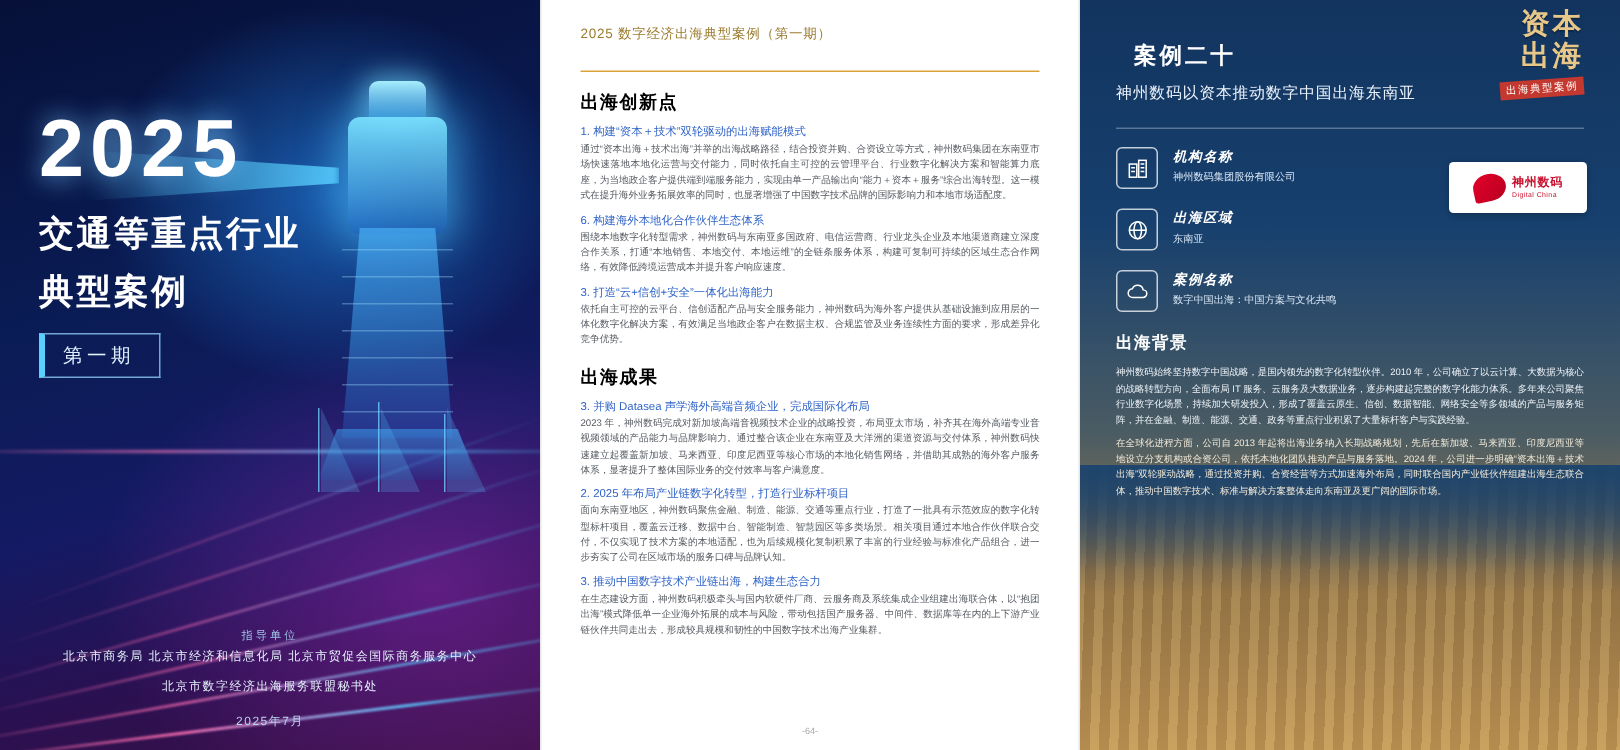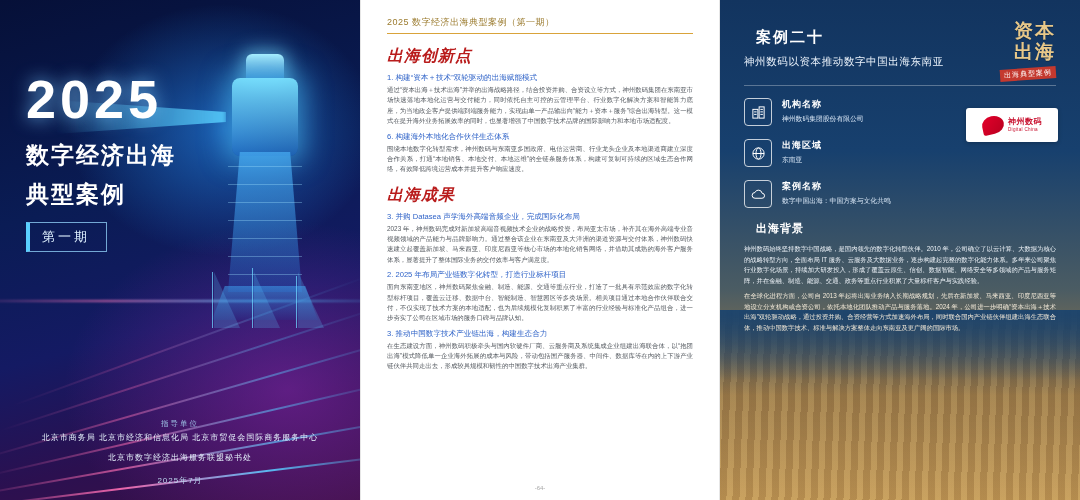--- a/index.html
+++ b/index.html
@@ -83,26 +83,26 @@
   .cover-foot .org{font-size:8px;letter-spacing:1px;margin-bottom:9px;color:#e4f0fb;}
   .cover-foot .date{font-size:8px;letter-spacing:1px;color:#bcd6ee;margin-top:12px;}
 
   
   .page2{
     position:relative;width:360px;height:500px;background:#ffffff;
     border-left:1px solid #e6e6e6;border-right:1px solid #e6e6e6;
     padding:0;box-sizing:border-box;
   }
   .p2-header{
-    margin:16px 26px 0 26px;padding-bottom:4px;border-bottom:1.5px solid #d9a33a;
+    margin:16px 26px 0 26px;padding-bottom:18px;border-bottom:1.5px solid #d9a33a;
     font-size:9px;color:#9b7b2e;letter-spacing:.5px;
   }
   .p2-body{margin:12px 26px 0 26px;}
   .sec-h{
-    font-size:16px;font-weight:bold;color:#b91c1c;letter-spacing:1px;margin:10px 0 5px 0;font-style:italic;
+    font-size:12px;font-weight:bold;color:#000000;letter-spacing:1px;margin:10px 0 5px 0;
   }
   .sub-h{font-size:7.6px;font-weight:normal;color:#2f63c8;margin:1px 0 2px 0;line-height:1.45;}
   .para{font-size:6.4px;color:#555a60;line-height:1.62;text-align:justify;margin:0 0 4px 0;}
   .p2-foot{position:absolute;left:0;right:0;bottom:9px;text-align:center;font-size:6px;color:#a8a8a8;}
 
   
   .page3{position:relative;width:360px;height:500px;overflow:hidden;
     background:linear-gradient(180deg,#12345f 0%,#17406e 30%,#4b5c63 58%,#9a7a4a 76%,#c79a52 100%);
   }
   .p3-photo{
@@ -113,49 +113,49 @@
     filter:blur(.4px);
   }
   .p3-photo:after{
     content:"";position:absolute;left:0;right:0;top:0;height:70px;
     background:linear-gradient(180deg,rgba(30,70,110,.9),rgba(30,70,110,0));
   }
   .p3-inner{position:absolute;left:0;top:0;right:0;bottom:0;padding:28px 24px;box-sizing:border-box;}
   .case-no{font-size:15px;font-weight:bold;color:#ffffff;letter-spacing:2px;margin-left:12px;}
   .case-title{font-size:10.5px;color:#eaf2fb;margin-top:8px;letter-spacing:.6px;}
   .stamp{
-    position:absolute;right:24px;top:21px;width:74px;text-align:right;
+    position:absolute;right:24px;top:7px;width:74px;text-align:right;
   }
   .stamp .zw{
     font-size:19px;font-weight:bold;line-height:1.08;color:#e8c889;letter-spacing:2px;
     text-shadow:0 1px 0 rgba(0,0,0,.25);
   }
   .stamp .seal{
     display:inline-block;margin-top:4px;padding:1px 4px;font-size:7px;color:#fff;
     background:#c4392f;letter-spacing:1px;transform:rotate(-4deg);
   }
   .rule{height:1px;background:rgba(255,255,255,.3);margin:16px 0 12px 0;}
   .info-row{display:flex;align-items:flex-start;margin-bottom:13px;}
   .info-ico{
     width:26px;height:26px;flex:0 0 26px;border:1px solid rgba(255,255,255,.75);border-radius:4px;
     display:flex;align-items:center;justify-content:center;margin-right:10px;
   }
   .info-ico svg{display:block;}
-  .info-tx .lab{font-size:9px;color:#ffffff;font-weight:bold;letter-spacing:1px;}
+  .info-tx .lab{font-size:9px;color:#ffffff;font-weight:bold;letter-spacing:1px;font-style:italic;}
   .info-tx .val{font-size:6.8px;color:#d8e6f5;margin-top:3px;line-height:1.5;}
   .logo-box{
     position:absolute;right:22px;top:108px;width:92px;height:34px;background:#ffffff;border-radius:3px;
     display:flex;align-items:center;justify-content:center;gap:4px;box-shadow:0 1px 4px rgba(0,0,0,.25);
   }
   .logo-mark{width:22px;height:18px;border-radius:50% 50% 50% 10%;
     background:linear-gradient(135deg,#e4002b,#b8001f);transform:rotate(-12deg);}
   .logo-tx{line-height:1.1;}
   .logo-tx .cn{font-size:8px;font-weight:bold;color:#c8102e;letter-spacing:.5px;}
   .logo-tx .en{font-size:4.6px;color:#c8102e;letter-spacing:.3px;}
-  .bg-h{font-size:11px;font-weight:bold;color:#ffffff;letter-spacing:1px;margin:4px 0 8px 12px;}
+  .bg-h{font-size:11px;font-weight:bold;color:#ffffff;letter-spacing:1px;margin:4px 0 8px 0;}
   .bg-p{font-size:6.3px;color:#eef3f8;line-height:1.68;text-align:justify;margin:0 0 5px 0;}
   .bg-p.dim{color:#f3ead9;}
 </style>
 </head>
 <body>
 
 <div class="sheet">
 
   <section class="cover">
     <div class="glowline" style="top:300px;background:linear-gradient(90deg,rgba(255,80,170,0),rgba(255,120,190,.8),rgba(90,200,255,.9),rgba(90,200,255,0));"></div>
@@ -185,21 +185,21 @@
       </div>
       <div class="base"></div>
     </div>
 
     <div class="sail" style="left:212px;top:272px;height:56px;"></div>
     <div class="sail" style="left:252px;top:268px;height:60px;"></div>
     <div class="sail" style="left:296px;top:276px;height:52px;"></div>
 
     <div class="cover-title">
       <div class="cover-year">2025</div>
-      <div class="cover-l1">数字经济出海</div>
+      <div class="cover-l1">交通等重点行业</div>
       <div class="cover-l2">典型案例</div>
       <div class="cover-badge">第一期</div>
     </div>
 
     <div class="cover-foot">
       <div class="lab">指导单位</div>
       <div class="org">北京市商务局 北京市经济和信息化局  北京市贸促会国际商务服务中心</div>
       <div class="org">北京市数字经济出海服务联盟秘书处</div>
       <div class="date">2025年7月</div>
     </div>
@@ -212,20 +212,24 @@
 
       <div class="sec-h">出海创新点</div>
 
       <div>
         <div class="sub-h">1. 构建“资本＋技术”双轮驱动的出海赋能模式</div>
         <p class="para">通过“资本出海＋技术出海”并举的出海战略路径，结合投资并购、合资设立等方式，神州数码集团在东南亚市场快速落地本地化运营与交付能力，同时依托自主可控的云管理平台、行业数字化解决方案和智能算力底座，为当地政企客户提供端到端服务能力，实现由单一产品输出向“能力＋资本＋服务”综合出海转型。这一模式在提升海外业务拓展效率的同时，也显著增强了中国数字技术品牌的国际影响力和本地市场适配度。</p>
       </div>
       <div>
         <div class="sub-h">6. 构建海外本地化合作伙伴生态体系</div>
         <p class="para">围绕本地数字化转型需求，神州数码与东南亚多国政府、电信运营商、行业龙头企业及本地渠道商建立深度合作关系，打通“本地销售、本地交付、本地运维”的全链条服务体系，构建可复制可持续的区域生态合作网络，有效降低跨境运营成本并提升客户响应速度。</p>
+      </div>
+      <div>
+        <div class="sub-h">3. 打造“云+信创+安全”一体化出海能力</div>
+        <p class="para">依托自主可控的云平台、信创适配产品与安全服务能力，神州数码为海外客户提供从基础设施到应用层的一体化数字化解决方案，有效满足当地政企客户在数据主权、合规监管及业务连续性方面的要求，形成差异化竞争优势。</p>
       </div>
 
       <div class="sec-h">出海成果</div>
 
       <div>
         <div class="sub-h">3. 并购 Datasea 声学海外高端音频企业，完成国际化布局</div>
         <p class="para">2023 年，神州数码完成对新加坡高端音视频技术企业的战略投资，布局亚太市场，补齐其在海外高端专业音视频领域的产品能力与品牌影响力。通过整合该企业在东南亚及大洋洲的渠道资源与交付体系，神州数码快速建立起覆盖新加坡、马来西亚、印度尼西亚等核心市场的本地化销售网络，并借助其成熟的海外客户服务体系，显著提升了整体国际业务的交付效率与客户满意度。</p>
       </div>
       <div>
         <div class="sub-h">2. 2025 年布局产业链数字化转型，打造行业标杆项目</div>

